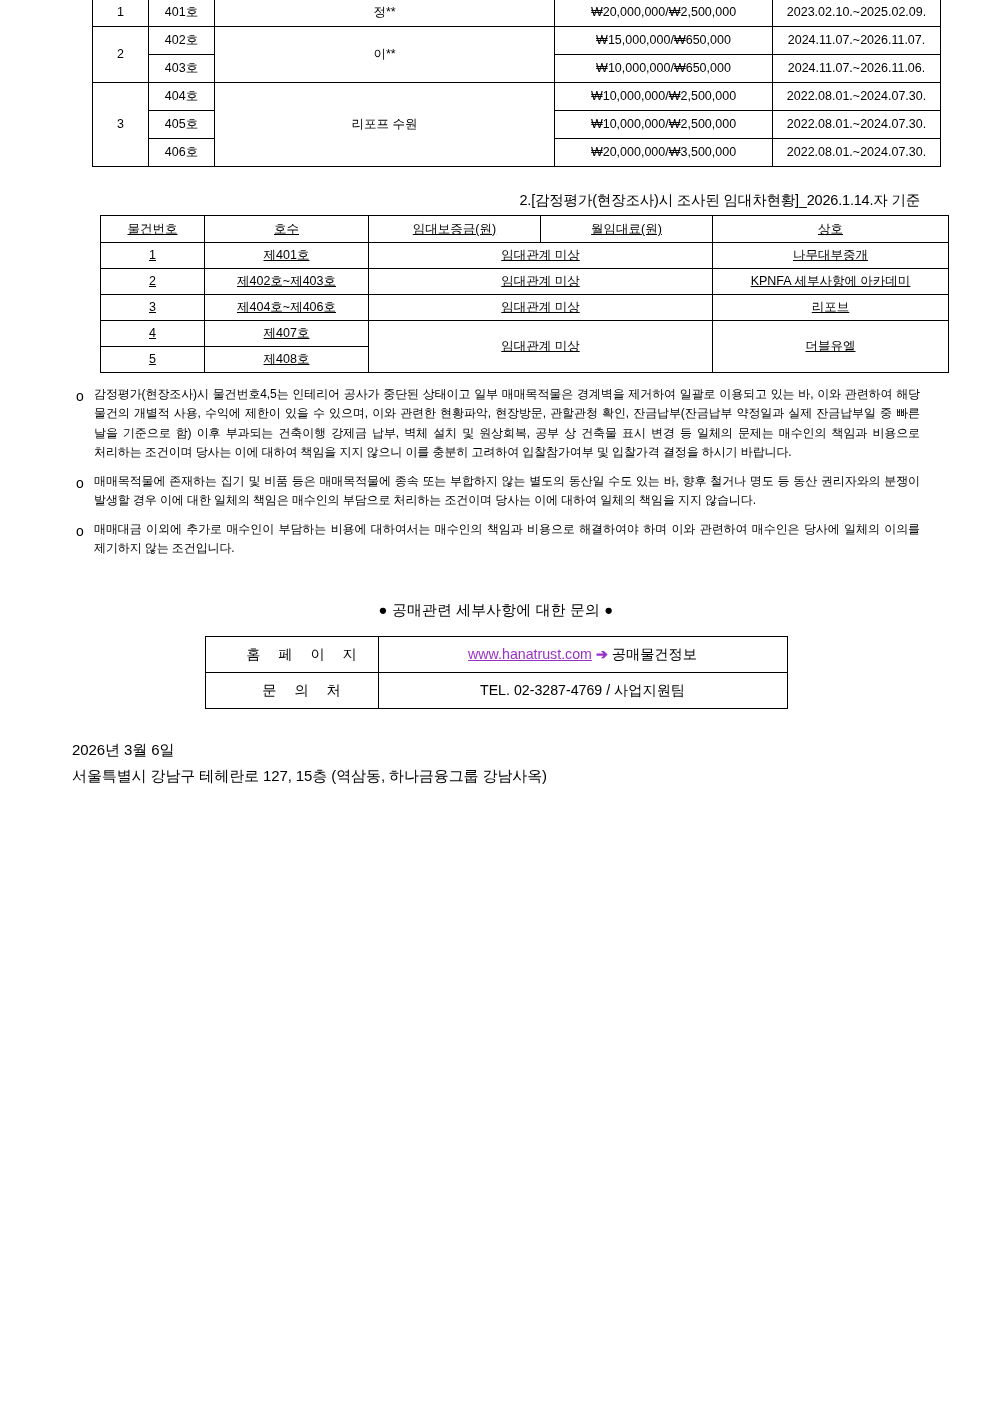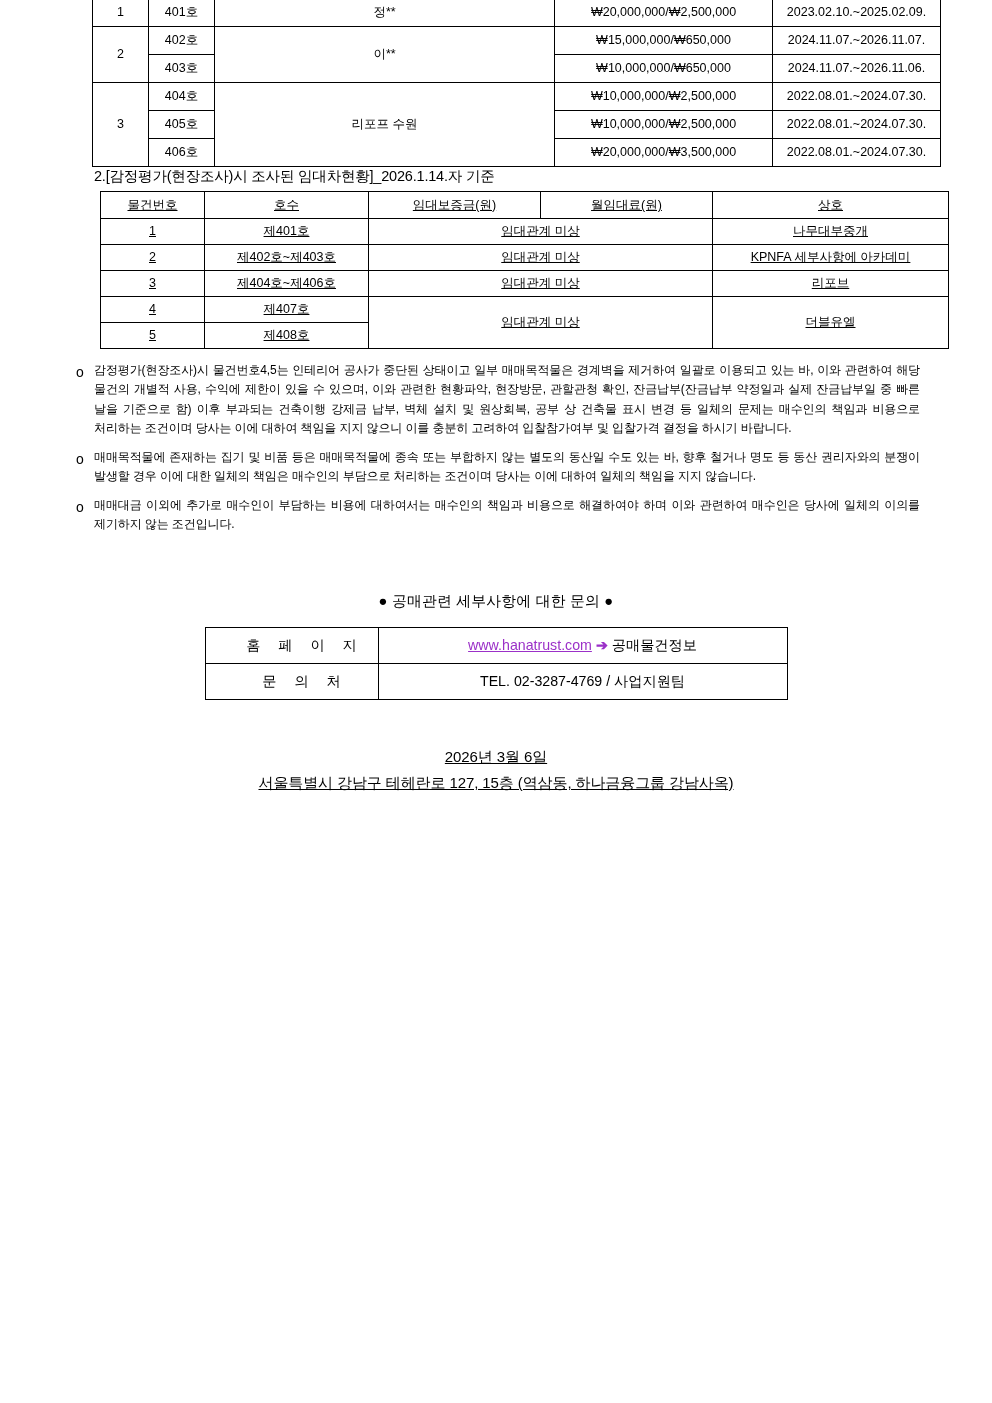--- a/index.html
+++ b/index.html
@@ -49,22 +49,23 @@
   }
   .col-no     { width: 56px; }
   .col-room   { width: 66px; }
   .col-name   { width: 340px; }
   .col-amt    { width: 218px; }
   .col-period { width: 168px; }
 
   
   .section-heading {
     font-size: 14.5px;
-    margin: 0 0 5px 22px;
+    margin: 24px 0 5px 22px;
     letter-spacing: -0.2px;
+    text-align: right;
   }
 
   
   .table-survey {
     width: 848px;
     margin-left: 28px;
     text-decoration: underline;
   }
   .table-survey td {
     height: 21px;
@@ -101,21 +102,21 @@
     text-align: justify;
     text-justify: inter-ideograph;
     letter-spacing: -0.1px;
     word-break: keep-all;
   }
 
   
   .inquiry-title {
     text-align: center;
     font-size: 14.8px;
-    margin-top: 57px;
+    margin-top: 42px;
     margin-bottom: 16px;
     letter-spacing: 0.2px;
   }
   .inquiry-wrap {
     display: flex;
     justify-content: center;
   }
   .table-inquiry {
     width: 552px;
   }
@@ -138,26 +139,24 @@
     text-decoration: underline;
   }
   .arrow-glyph {
     color: #9b30c8;
     font-weight: bold;
     padding: 0 4px;
   }
 
   
   .footer {
-    text-align: center;
-    margin-top: 44px;
+    margin-top: 28px;
     line-height: 1.75;
     font-size: 15px;
     letter-spacing: -0.1px;
-    text-decoration: underline;
   }
   .footer div { margin: 0; }
 </style>
 </head>
 <body>
 
 <div class="page">
 
   <table class="table-tenancy">
     <colgroup>

